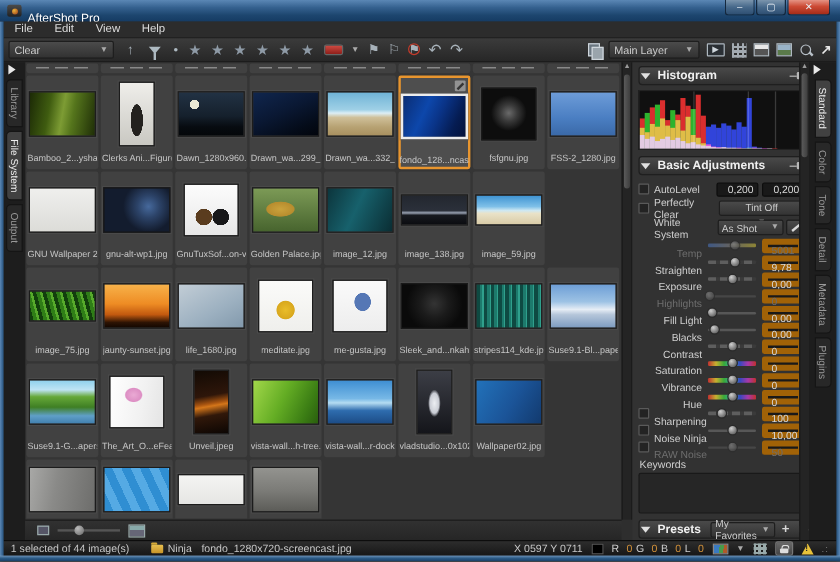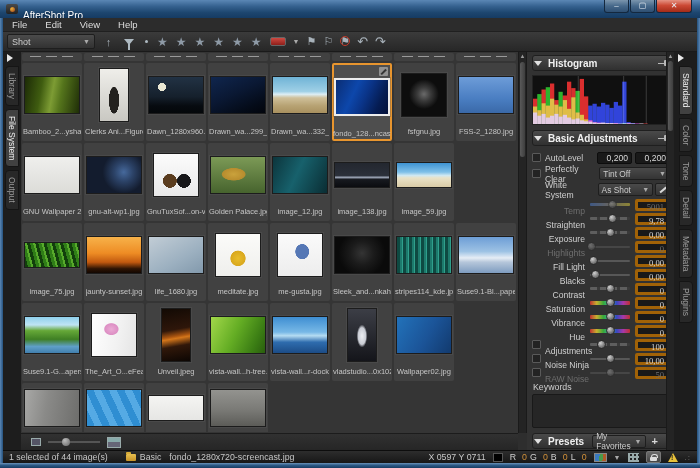--- a/index.html
+++ b/index.html
@@ -122,21 +122,21 @@
   .dropper::after{content:'';position:absolute;left:3px;top:5px;width:8px;height:1.5px;background:#d8d8d8;transform:rotate(-40deg);}
   .adj-label{width:58px;text-align:right;padding-right:5px;white-space:nowrap;flex:0 0 auto;margin-top:12px;}
   .adj-label.cb{width:45px;text-align:left;padding-right:0;}
   .adj-track{flex:1;height:3px;position:relative;margin-right:5px;
     background:repeating-linear-gradient(90deg,#5e5e5e 0 7px,#3a3a3a 7px 10px);border-radius:1px;}
   .adj-track.plain{background:#575757;height:2px;}
   .adj-track.temp{background:linear-gradient(90deg,#4a78c8,#8a8a8a 45%,#d8c838);}
   .adj-track.rainbow{background:linear-gradient(90deg,#c03030,#c8b030,#38a838,#30b0b0,#3848c0,#a838a8,#c03030);height:4px;}
   .knob{position:absolute;top:50%;width:9px;height:9px;margin:-4.5px 0 0 -4.5px;border-radius:50%;
     background:radial-gradient(circle at 35% 30%,#cfcfcf,#7a7a7a 60%,#4a4a4a);border:1px solid #2a2a2a;}
-  .adj-value{width:35px;height:12px;background:#191919;border:3px solid #a16207;border-radius:2px;color:#d8d8d8;text-align:right;padding:0 3px;line-height:11px;flex:0 0 auto;font-family:Liberation Serif, serif;}
+  .adj-value{width:35px;height:12px;background:#191919;border:5px solid #a16207;border-radius:2px;color:#d8d8d8;padding:0 3px;line-height:11px;flex:0 0 auto;}
   .adj-row.disabled .adj-label,.adj-row.disabled .adj-value{color:#6e6e6e;}
   .adj-row.disabled .adj-track{opacity:.55;}
   .adj-row.disabled .knob{opacity:.7;}
   .kw-label{font-size:8.8px;color:#cfcfcf;margin:3px 0 2px 1px;}
   .kw-box{height:34px;background:#262626;border:1px solid #191919;border-radius:2px;margin-bottom:5px;}
 
   .preset-hdr .dd-fav{width:66px;margin-left:2px;}
   .plus-ic{color:#d8d8d8;font-size:11px;font-weight:bold;margin-left:auto;}
   .preset-hdr .pin{margin-left:6px;}
   .folder-ic{width:10px;height:7px;background:linear-gradient(#e8c050,#c89428);border-radius:1px;position:relative;flex:0 0 auto;}
@@ -184,39 +184,52 @@
 
   <div class="menubar">
       <span class="menu-item">File</span>
       <span class="menu-item">Edit</span>
       <span class="menu-item">View</span>
       <span class="menu-item">Help</span>
     </div>
 
   <div class="toolbar">
     <span class="tool-select sel-name">
-      <span>Shot</span>
+      <span>Clear</span>
       <span class="dd-caret">▼</span>
     </span>
     <span class="tbi sort-arrow">↑</span>
     <span class="funnel"></span>
     <span class="rate-dot"></span>
     <span class="star">★</span>
     <span class="star">★</span>
     <span class="star">★</span>
     <span class="star">★</span>
     <span class="star">★</span>
     <span class="star">★</span>
     <span class="swatch-red"></span>
     <span class="dd-caret">▼</span>
     <span class="flag">⚑</span>
     <span class="flag">⚐</span>
     <span class="flag reject">⚑</span>
     <span class="rot">↶</span>
     <span class="rot">↷</span>
+    <span class="tool-right">
+      <span class="layers-ic"></span>
+      <span class="tool-select sel-layer">
+        <span>Main Layer</span>
+        <span class="dd-caret">▼</span>
+      </span>
+      <span class="mon-play">▶</span>
+      <span class="grid-ic"></span>
+      <span class="panes-ic"></span>
+      <span class="img-ic"></span>
+      <span class="mag-ic"></span>
+      <span class="diag-ic">↗</span>
+    </span>
   </div>
 
   <div class="lstrip">
     <span class="collapse-tri"></span>
     <div class="vtabs">
         <span class="vtab">Library</span>
         <span class="vtab active">File System</span>
         <span class="vtab">Output</span>
       </div>
   </div>
@@ -582,21 +595,21 @@
       <span class="checkbox"></span>
       <span>AutoLevel</span>
       <span style="margin-left:auto;display:flex;">
         <span class="vbox">0,200</span>
         <span class="vbox">0,200</span>
       </span>
     </div>
     <div class="ctl-row">
       <span class="checkbox"></span>
       <span>Perfectly Clear</span>
-      <span class="dd dd-tint" style="margin-left:auto;">
+      <span class="dd dd-tint" style="margin-left:auto;flex-direction:column;">
         <span>Tint Off</span>
         <span class="dd-caret">▼</span>
       </span>
     </div>
     <div class="ctl-row">
       <span style="margin-left:13px;">White System</span>
       <span class="dd dd-wb" style="margin-left:auto;">
         <span>As Shot</span>
         <span class="dd-caret">▼</span>
       </span>
@@ -669,21 +682,21 @@
         </div>
         <div class="adj-row">
           <span class="adj-label">Hue</span>
           <div class="adj-track rainbow">
             <span class="knob" style="left: 50%;"></span>
           </div>
           <span class="adj-value">0</span>
         </div>
         <div class="adj-row">
           <span class="checkbox"></span>
-          <span class="adj-label cb">Adjustments</span>
+          <span class="adj-label cb">Sharpening</span>
           <div class="adj-track ">
             <span class="knob" style="left: 28%;"></span>
           </div>
           <span class="adj-value">100</span>
         </div>
         <div class="adj-row">
           <span class="checkbox"></span>
           <span class="adj-label cb">Noise Ninja</span>
           <div class="adj-track plain">
             <span class="knob" style="left: 52%;"></span>
@@ -730,21 +743,21 @@
         <span class="vtab">Detail</span>
         <span class="vtab">Metadata</span>
         <span class="vtab">Plugins</span>
       </div>
   </div>
 
   <div class="statusbar">
     <span>1 selected of 44 image(s)</span>
     <span class="sb-folder">
       <span class="folder-ic"></span>
-      <span>Basic</span>
+      <span>Ninja</span>
     </span>
     <span>fondo_1280x720-screencast.jpg</span>
     <span class="sb-right">
       <span>X 0597 Y 0711</span>
       <span class="sb-swatch"></span>
       <span class="ro">
           <span class="ro">
             <span class="lab">R</span>
             <span class="val">0</span>
           </span>

